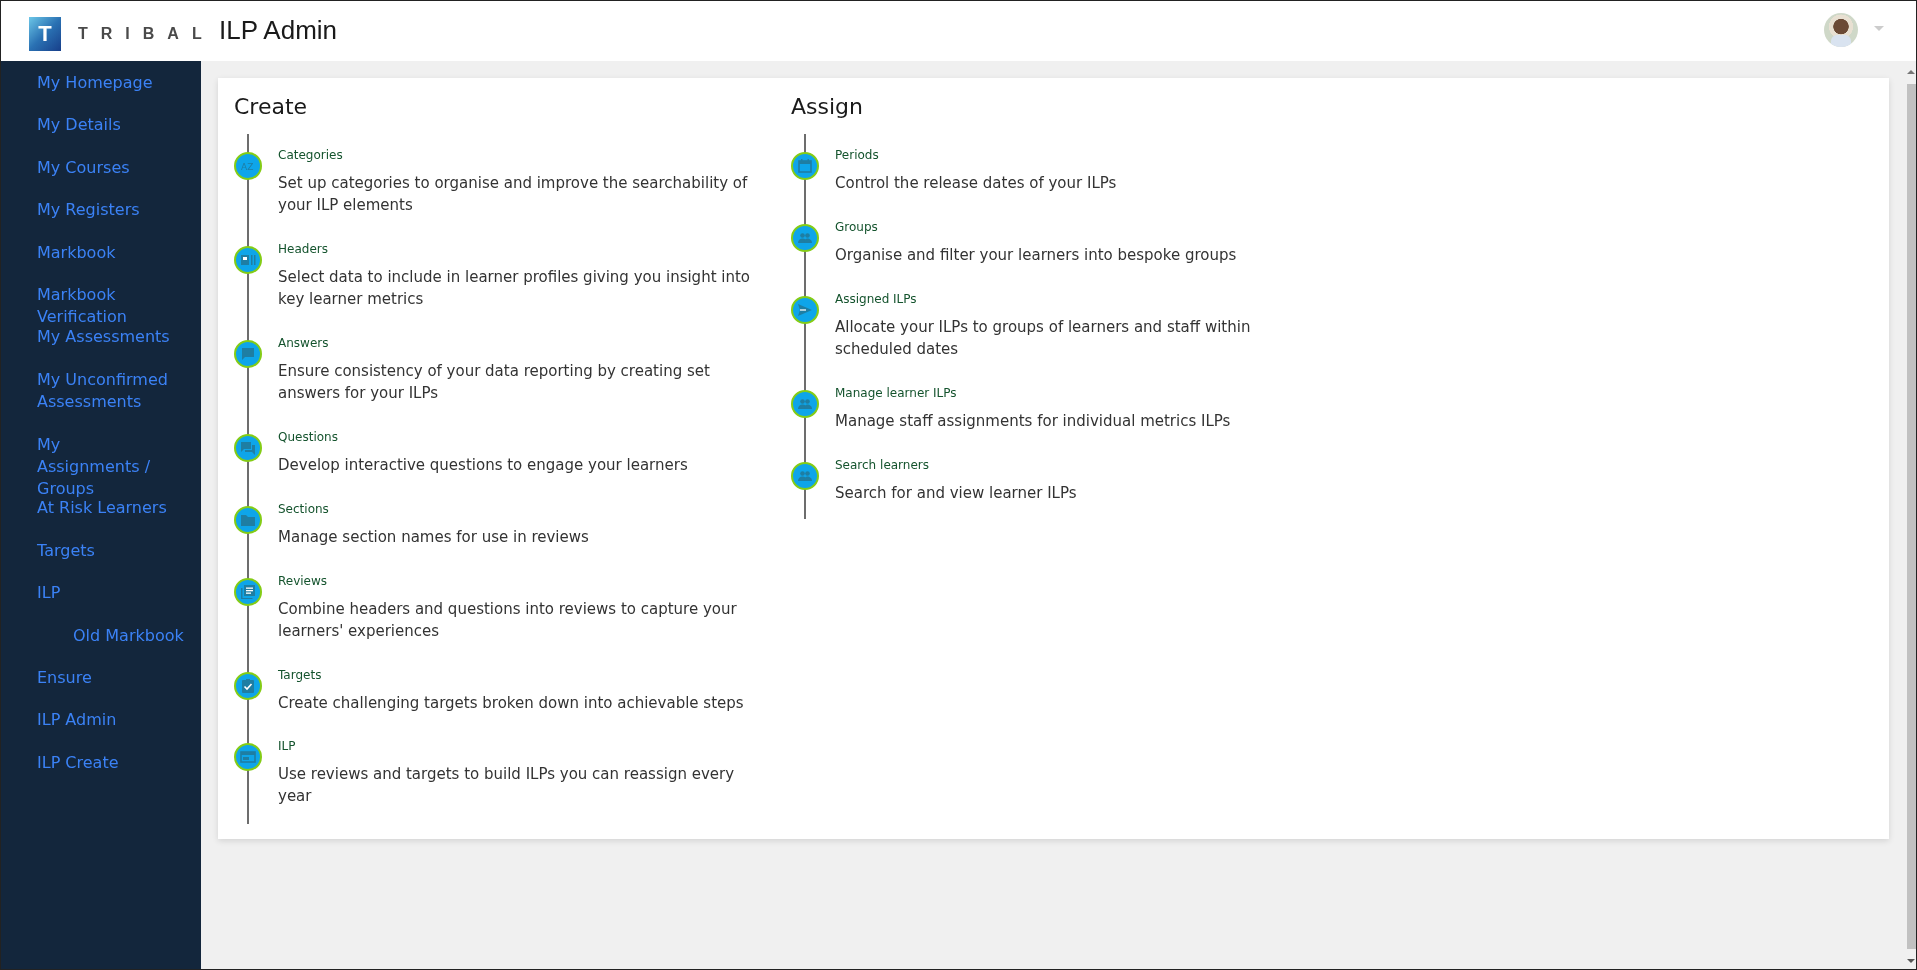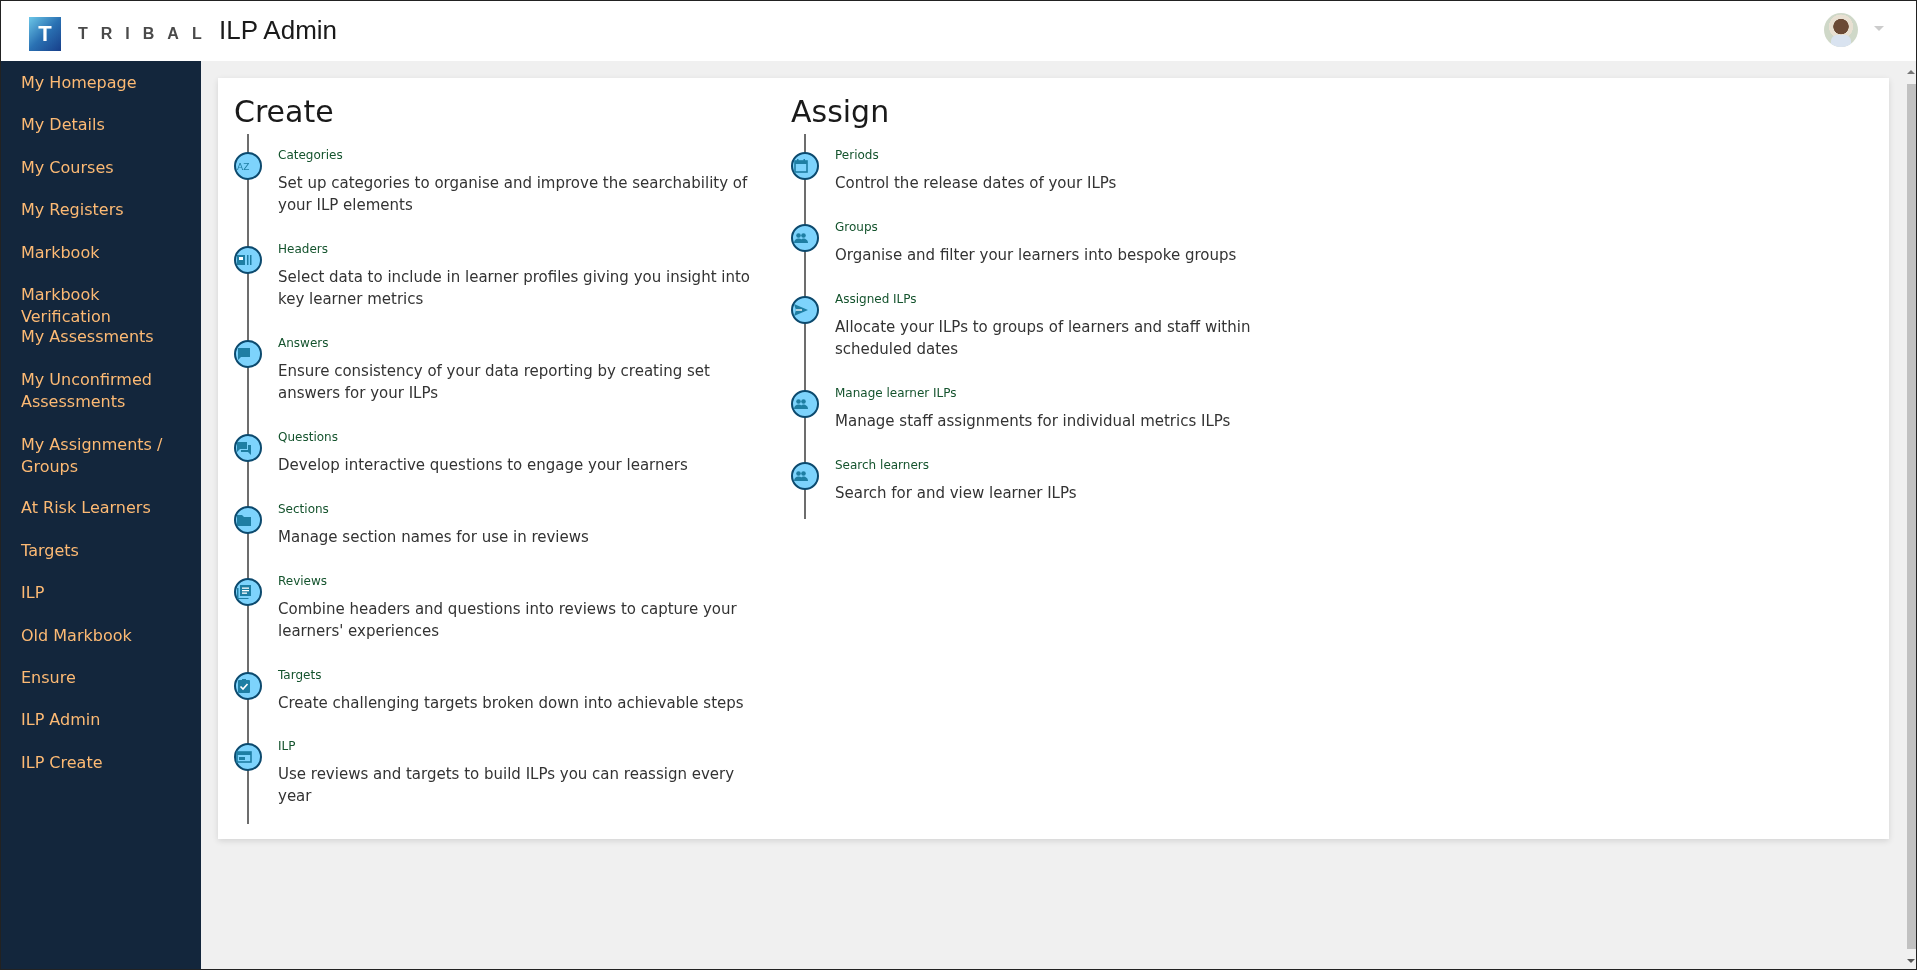--- a/index.html
+++ b/index.html
@@ -8,32 +8,32 @@
   .topbar { position: absolute; left: 0; top: 0; width: 1917px; height: 60px; background: #fff; }
   .logo { position: absolute; left: 28px; top: 16px; display: flex; align-items: center; }
   .logo-mark { width: 32px; height: 34px; background: linear-gradient(135deg, #6cc7e8 0%, #2a71b3 50%, #173f8a 100%); color: #fff; font-weight: bold; font-size: 22px; display: flex; align-items: center; justify-content: center; font-family: "Liberation Sans", sans-serif; }
   .logo-text { margin-left: 17px; letter-spacing: 13px; font-size: 16px; font-weight: bold; color: #4a4a4a; font-family: "Liberation Sans", sans-serif; }
   .app-title { position: absolute; left: 218px; top: 14px; font-size: 26px; color: #1a1a1a; font-family: "Liberation Sans", sans-serif; }
   .avatar { position: absolute; left: 1823px; top: 12px; width: 34px; height: 34px; border-radius: 50%; background: radial-gradient(circle at 50% 40%, #6b4a36 0 28%, #e8e0d2 30% 45%, #cfd8c8 46%); overflow: hidden; }
   .avatar::after { content: ""; position: absolute; left: 7px; top: 22px; width: 20px; height: 14px; background: #d9e3f0; border-radius: 6px 6px 0 0; }
   .avatar-caret { position: absolute; left: 1873px; top: 25px; width: 0; height: 0; border-left: 5px solid transparent; border-right: 5px solid transparent; border-top: 5px solid #ccc; }
 
   .sidebar { position: absolute; left: 0; top: 60px; width: 200px; height: 910px; background: #13263c; }
-  .nav-item { display: block; color: #fdba74; font-size: 16px; line-height: 22px; padding: 0 10px 0 20px; font-family: "DejaVu Sans", sans-serif; cursor: pointer; }
+  .nav-item { display: block; color: #3b82f6; font-size: 16px; line-height: 22px; padding: 0 10px 0 36px; font-family: "DejaVu Sans", sans-serif; cursor: pointer; }
   .nav-item span { display: block; }
 
   .card { position: absolute; left: 217px; top: 77px; width: 1671px; height: 761px; background: #fff; box-shadow: 0 2px 6px rgba(0,0,0,0.12); }
   .col { position: absolute; top: 16px; }
   .col-create { left: 16px; width: 540px; }
   .col-assign { left: 573px; width: 500px; }
-  .col h2 { font-size: 30px; font-weight: normal; color: #1a1a1a; font-family: "DejaVu Sans", sans-serif; height: 40px; }
+  .col h2 { font-size: 22px; font-weight: normal; color: #1a1a1a; font-family: "DejaVu Sans", sans-serif; height: 40px; }
   .timeline { position: relative; margin-top: 0px; }
   .timeline::before { content: ""; position: absolute; left: 13px; top: 0; bottom: 0; width: 2px; background: #6d6d6d; }
   .tl-item { position: relative; padding-left: 44px; }
-  .tl-icon { position: absolute; left: 0; width: 28px; height: 28px; border-radius: 50%; border: 2px solid #0c4a6e; background: #7dd3fc; display: flex; align-items: center; }
+  .tl-icon { position: absolute; left: 0; width: 28px; height: 28px; border-radius: 50%; border: 2px solid #84cc16; background: #0ea5e9; display: flex; align-items: center; justify-content: center; }
   .tl-icon svg { width: 16px; height: 16px; }
   .tl-title { display: inline-block; color: #14532d; font-size: 12px; line-height: 22px; cursor: pointer; }
   .tl-desc { color: #333; font-size: 15px; line-height: 22px; margin-top: 6px; }
 
   .scrollbar { position: absolute; left: 1903px; top: 60px; width: 14px; height: 910px; background: #f0f0f0; }
   .scroll-up { position: absolute; left: 3px; top: 9px; border-left: 4px solid transparent; border-right: 4px solid transparent; border-bottom: 4px solid #777; }
   .scroll-down { position: absolute; left: 3px; bottom: 8px; border-left: 4px solid transparent; border-right: 4px solid transparent; border-top: 4px solid #555; }
   .scroll-thumb { position: absolute; left: 3px; top: 23px; width: 10px; height: 865px; background: #c1c1c1; }
 </style>
 </head>
@@ -79,21 +79,21 @@
     </a>
   <a class="nav-item" style="position:absolute;top:436px;">
       <span>At Risk Learners</span>
     </a>
   <a class="nav-item" style="position:absolute;top:479px;">
       <span>Targets</span>
     </a>
   <a class="nav-item" style="position:absolute;top:521px;">
       <span>ILP</span>
     </a>
-  <a class="nav-item" style="position:absolute;top:564px;">
+  <a class="nav-item" style="position:absolute;top:564px;margin-left:36px;">
       <span>Old Markbook</span>
     </a>
   <a class="nav-item" style="position:absolute;top:606px;">
       <span>Ensure</span>
     </a>
   <a class="nav-item" style="position:absolute;top:648px;">
       <span>ILP Admin</span>
     </a>
   <a class="nav-item" style="position:absolute;top:691px;">
       <span>ILP Create</span>

